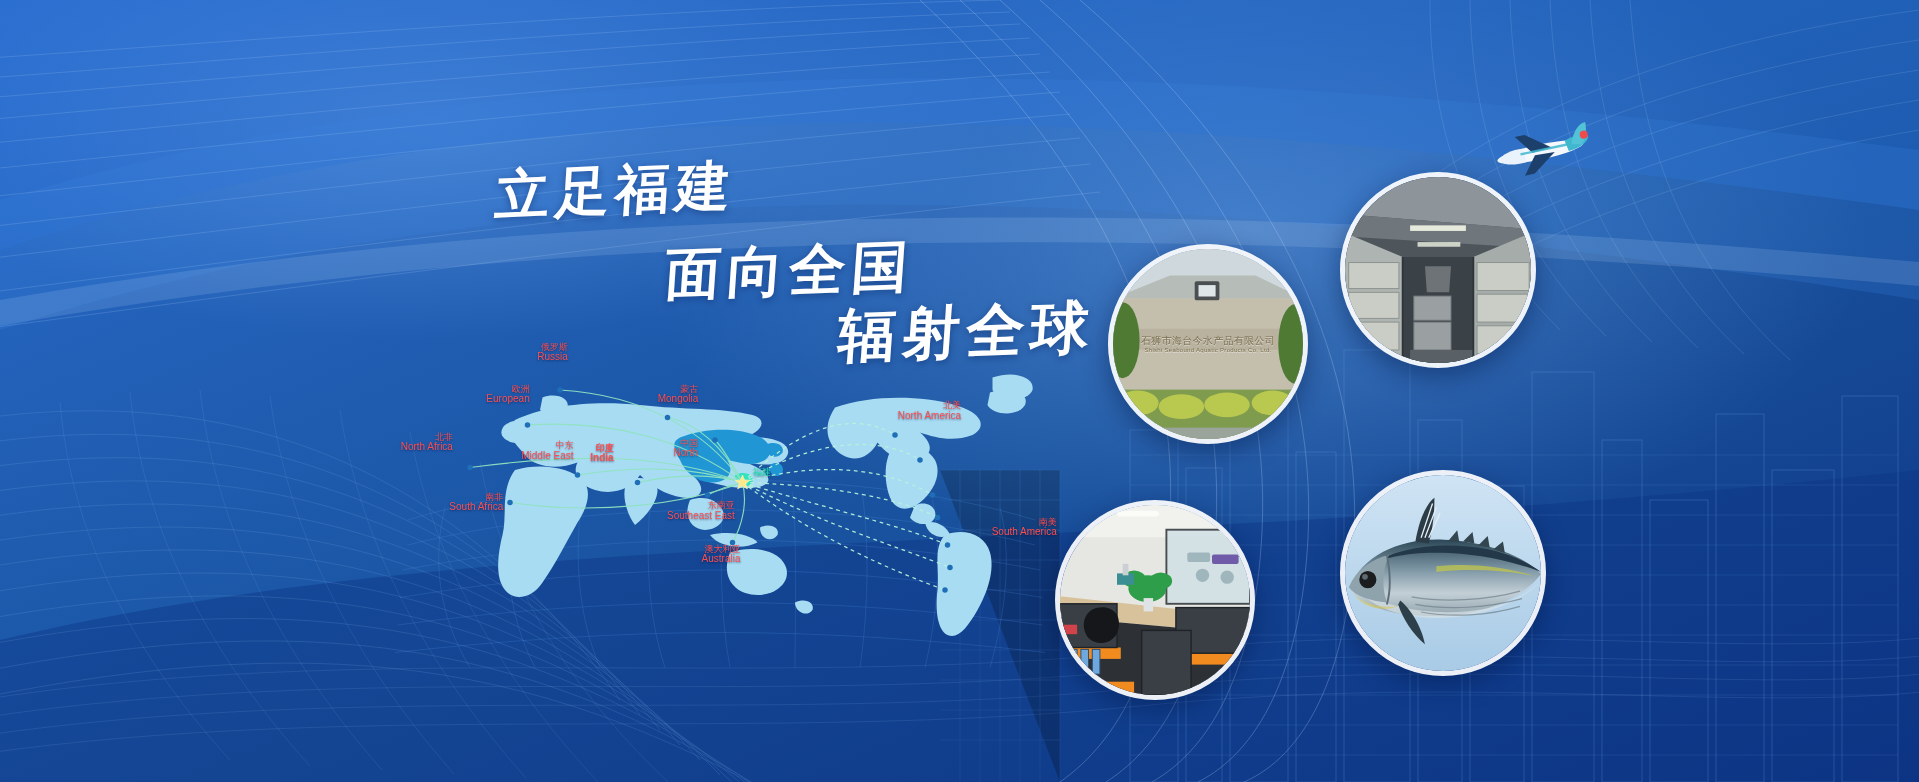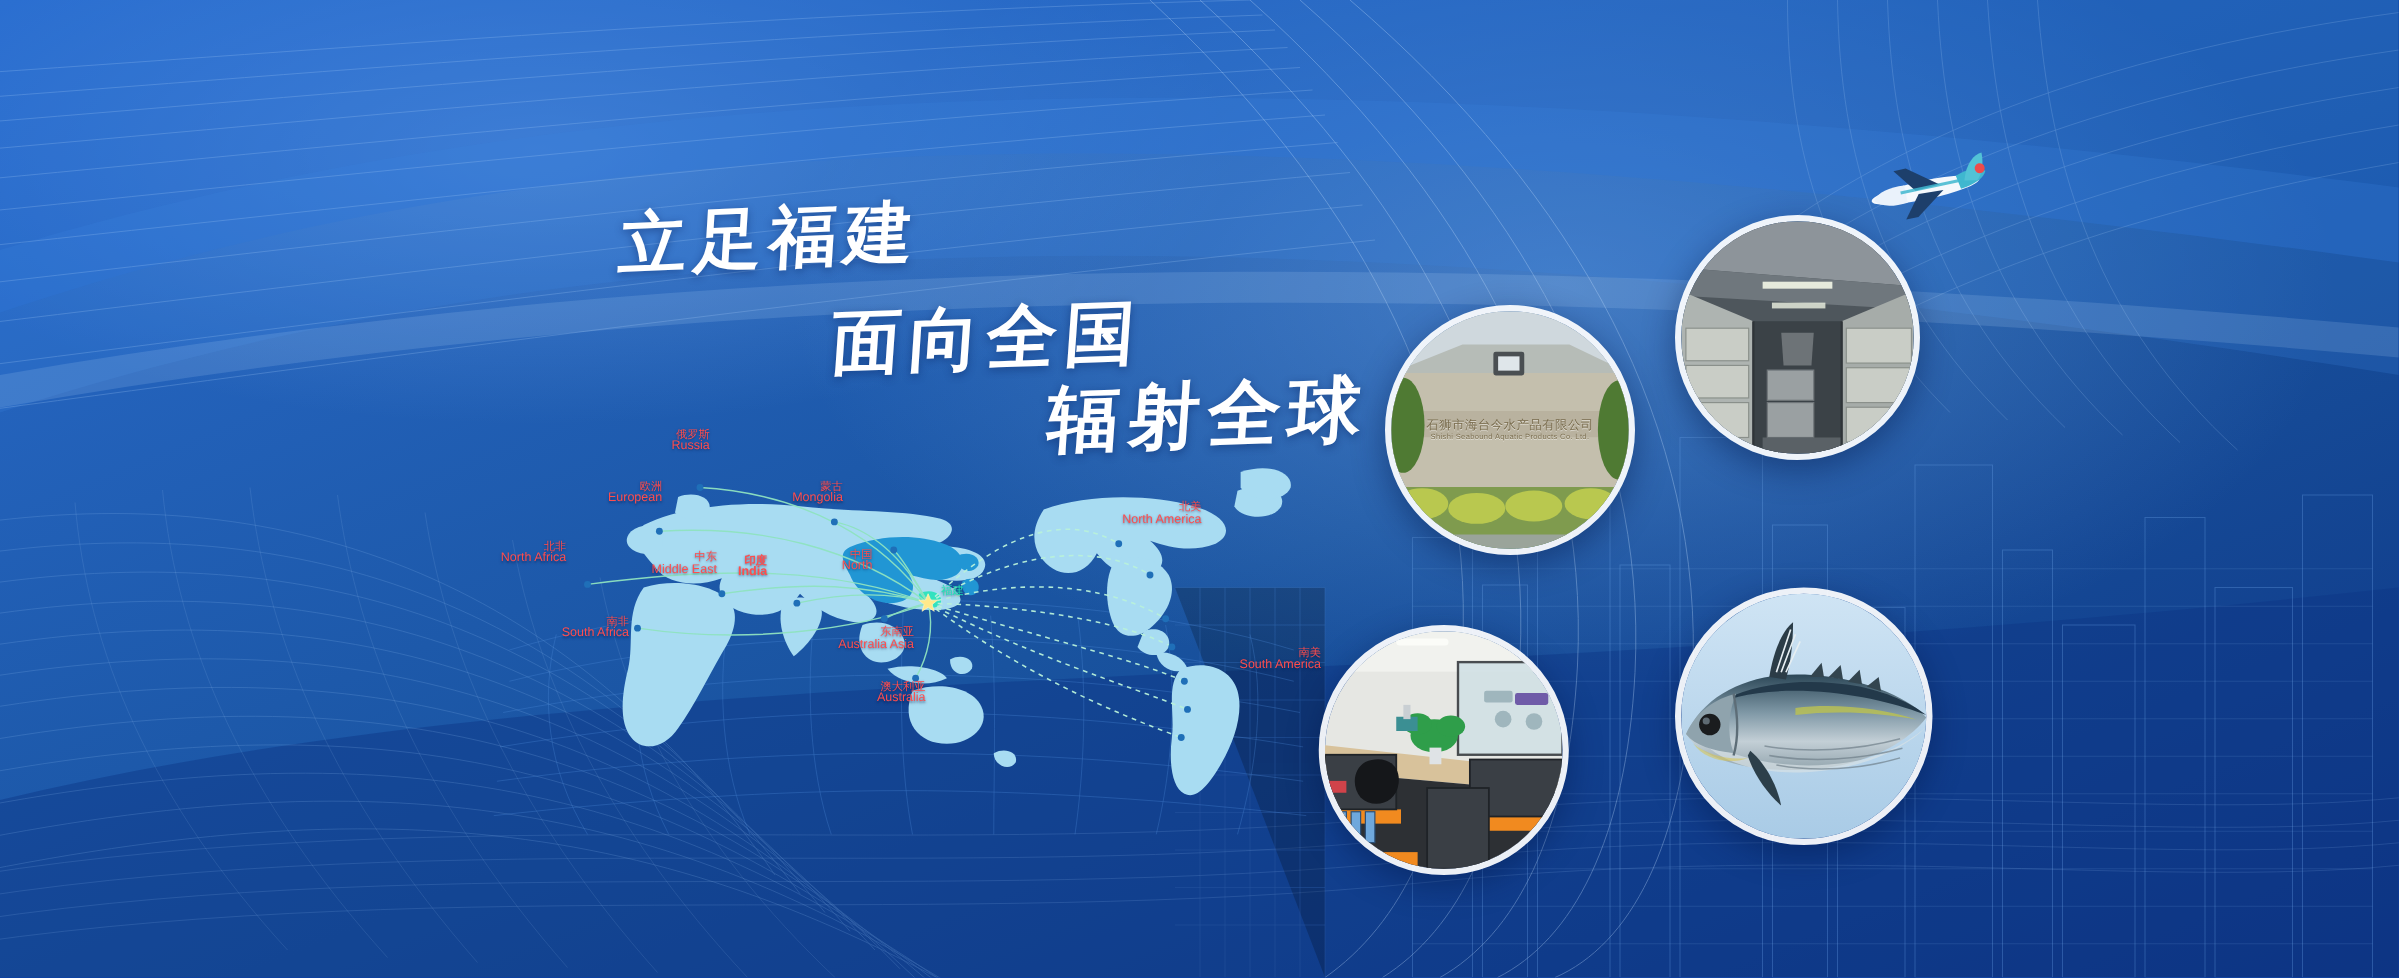--- a/index.html
+++ b/index.html
@@ -335,21 +335,21 @@
         <path d="M0,-6 L1.7,-1.9 L6,-1.9 L2.5,0.9 L3.9,5.2 L0,2.6 L-3.9,5.2 L-2.5,0.9 L-6,-1.9 L-1.7,-1.9 Z" fill="#ffe98a" stroke="#fff4b8" stroke-width=".5"></path>
       </g>
     </svg>
 
     
     <div id="map-labels">
         <div class="map-label" style="left: 162.462px; top: -27.5px; transform: translate(-50%, 0px);">
           <span class="cn">俄罗斯</span>
           <span class="en">Russia</span>
         </div>
-        <div class="map-label" style="left: 264px; top: 15px; transform: translate(-50%, 0px);">
+        <div class="map-label" style="left: 288px; top: 15px; transform: translate(-50%, 0px);">
           <span class="cn">蒙古</span>
           <span class="en">Mongolia</span>
         </div>
         <div class="map-label" style="left: 295.731px; top: 68.75px; transform: translate(-50%, 0px);">
           <span class="cn">中国</span>
           <span class="en">North</span>
         </div>
         <div class="map-label" style="left: 118.038px; top: 15px; transform: translate(-50%, 0px);">
           <span class="cn">欧洲</span>
           <span class="en">European</span>
@@ -365,21 +365,21 @@
         <div class="map-label" style="left: 212px; top: 73.75px; transform: translate(-50%, 0px); font-weight: bold;">
           <span class="cn">印度</span>
           <span class="en">India</span>
         </div>
         <div class="map-label" style="left: 86.3077px; top: 123px; transform: translate(-50%, 0px);">
           <span class="cn">南非</span>
           <span class="en">South Africa</span>
         </div>
         <div class="map-label" style="left: 310.962px; top: 131.25px; transform: translate(-50%, 0px);">
           <span class="cn">东南亚</span>
-          <span class="en">Australia Asia</span>
+          <span class="en">Southeast East</span>
         </div>
         <div class="map-label" style="left: 331px; top: 175px; transform: translate(-50%, 0px);">
           <span class="cn">澳大利亚</span>
           <span class="en">Australia</span>
         </div>
         <div class="map-label" style="left: 539.423px; top: 31.25px; transform: translate(-50%, 0px);">
           <span class="cn">北美</span>
           <span class="en">North America</span>
         </div>
         <div class="map-label" style="left: 590.192px; top: 147.5px; transform: translate(-50%, 0px); margin-left: 44px;">

